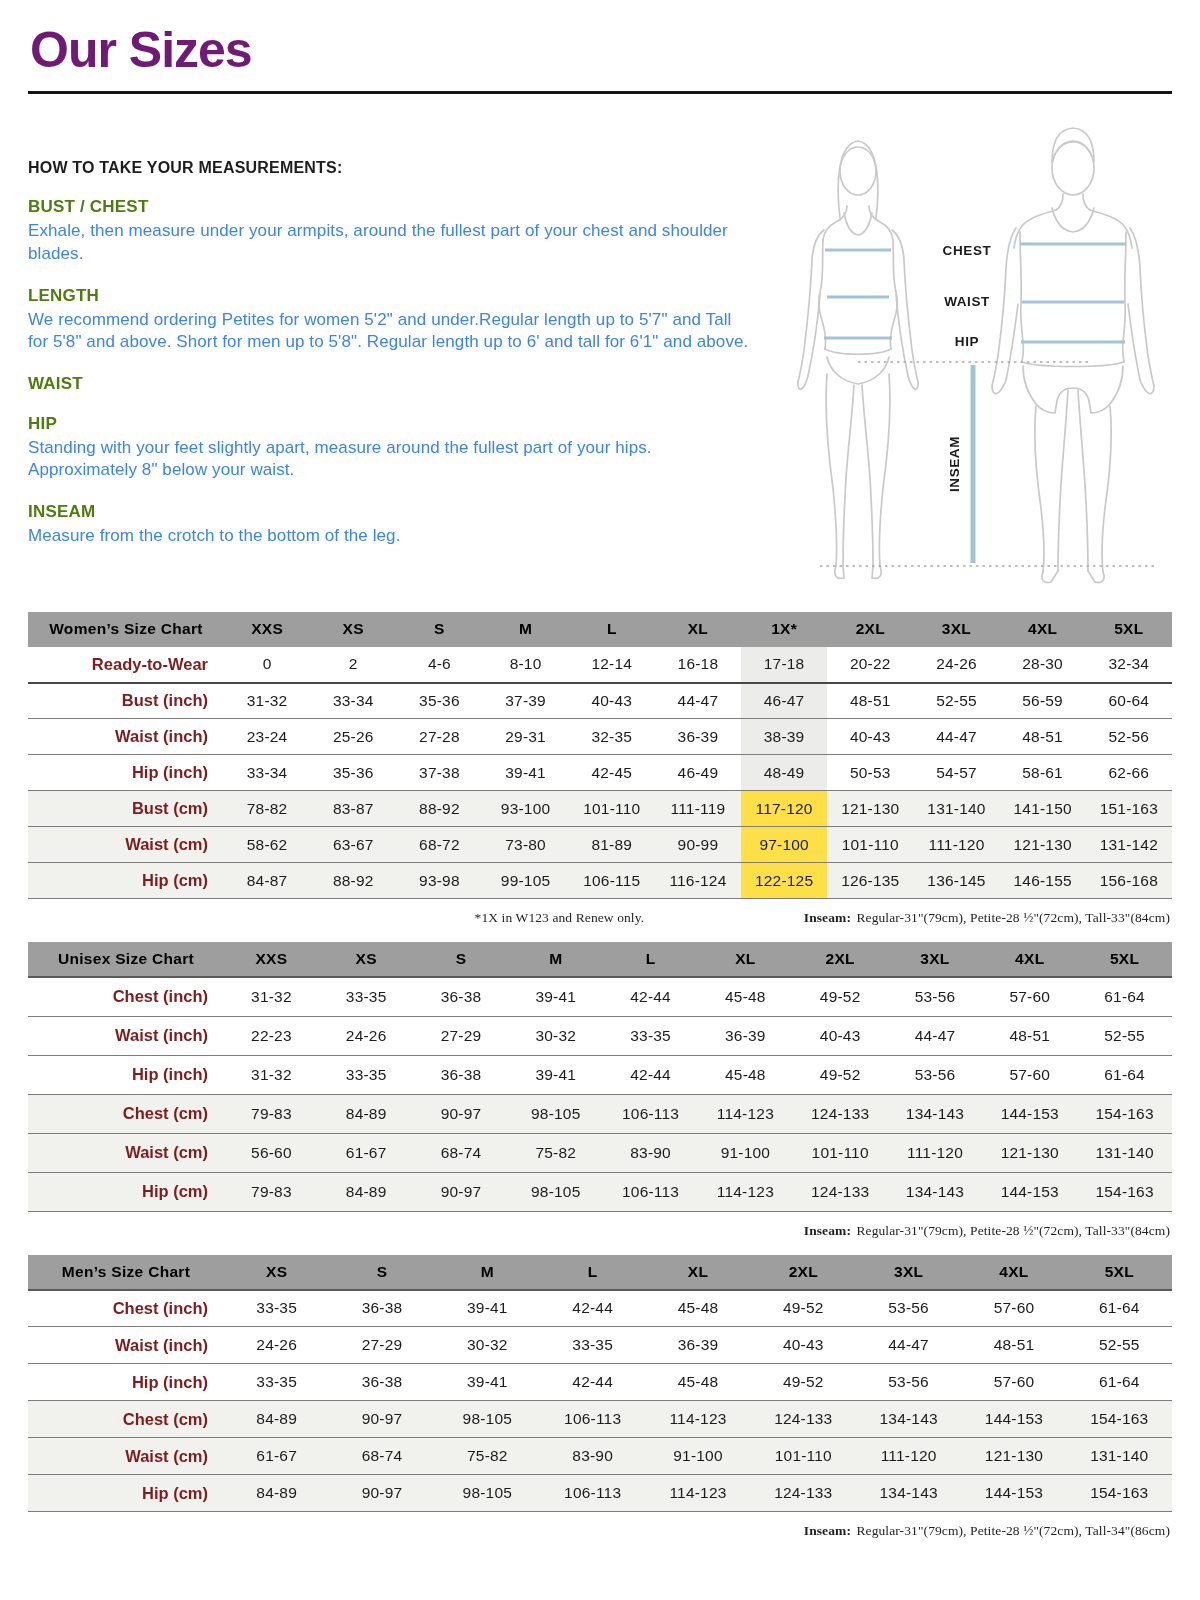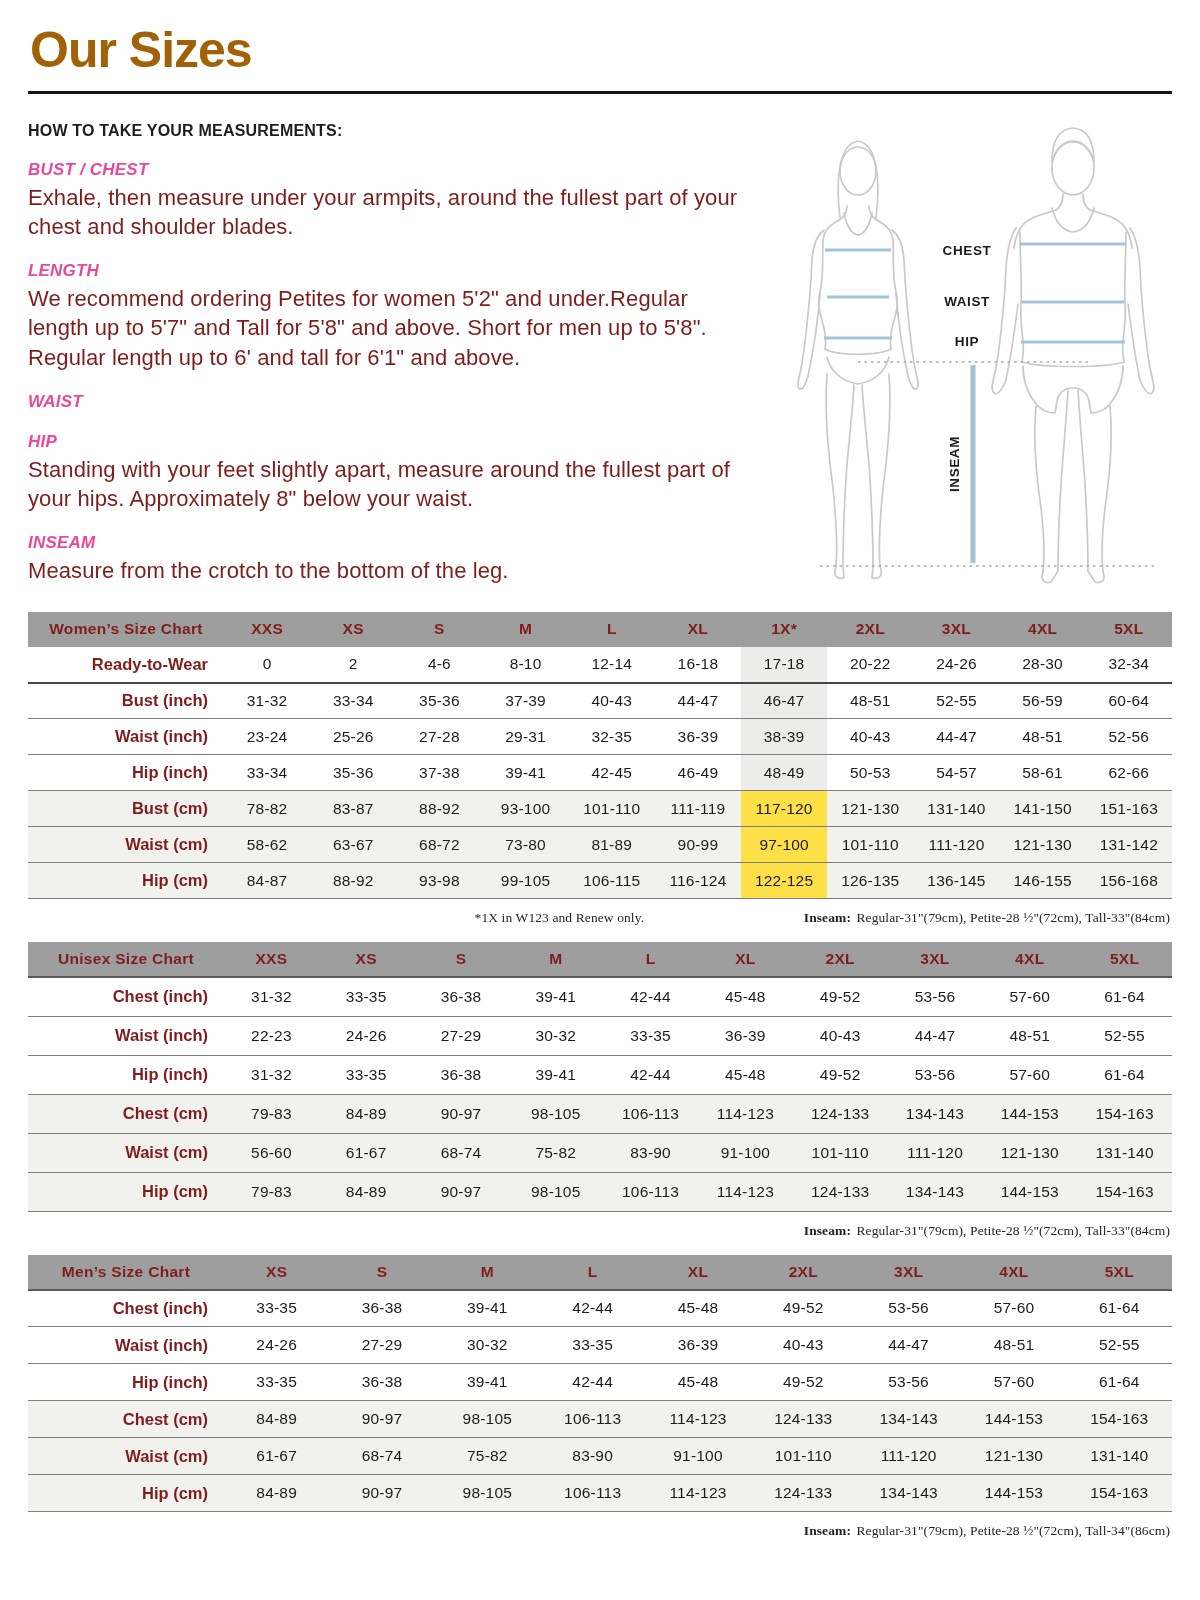--- a/index.html
+++ b/index.html
@@ -7,56 +7,56 @@
   body {
     width:1200px; min-height:1600px;
     padding:0 28px;
     font-family:"Liberation Sans", sans-serif;
     color:#1b1b1b;
   }
   
   h1.page-title {
     margin:24px 0 14px 2px;
     font-size:50px; line-height:1.05;
-    font-weight:800; letter-spacing:-1px; color:#a16207;
+    font-weight:800; letter-spacing:-1px; color:#701a75;
   }
   .title-rule { border:none; border-top:3px solid #151515; margin:0 0 16px 0; }
 
   
   .content-row { display:flex; align-items:center; min-height:472px; }
   .instructions { flex:1 1 auto; padding-right:26px; max-width:760px; }
   .instructions h2 {
     margin:10px 0 4px 0; font-size:16px; font-weight:800;
     letter-spacing:0.2px; color:#1d1d1d;
   }
   .instr-section h3 {
     margin:20px 0 3px 0; font-size:17px; font-weight:800;
-    letter-spacing:0.2px; color:#ec4899;font-style:italic;
+    letter-spacing:0.2px; color:#4d7c0f;
   }
   .instr-section p {
-    margin:0; font-size:22px; line-height:1.33; color:#7f1d1d;
+    margin:0; font-size:17px; line-height:1.33; color:#3b82f6;
     letter-spacing:0.1px; max-width:726px;
   }
   .figure-wrap { width:392px; flex:0 0 392px; margin-top:4px; }
   svg .outline { fill:none; stroke:#c9c9c9; stroke-width:1.7; stroke-linecap:round; }
   svg .measure { stroke:#a3c3d6; stroke-width:3; }
   svg .inseam-line { stroke:#a3c3d6; stroke-width:5; }
   svg .dotted { stroke:#a8a8a8; stroke-width:1.3; stroke-dasharray:2.5,4; }
   svg text.fig-label {
     font-family:"Liberation Sans",sans-serif; font-size:13.5px; font-weight:800;
     letter-spacing:0.6px; fill:#1b1b1b;
   }
 
   
   .table-block { margin-top:16px; }
   .table-block.t-women { margin-top:24px; }
   table.size-table { width:100%; border-collapse:collapse; table-layout:fixed; }
   col.col-label { width:196px; }
   table.size-table thead th {
-    background:#9e9e9e; color:#7f1d1d; font-weight:800;
+    background:#9e9e9e; color:#000000; font-weight:800;
     font-size:15.5px; height:35px; letter-spacing:0.3px; text-align:center;
   }
   table.size-table thead th.chart-title { font-size:15.5px; }
   .t-unisex thead tr, .t-men thead tr { border-bottom:2px solid #5a5a5a; }
   table.size-table tbody tr { border-bottom:1px solid #7d7d7d; }
   table.size-table tbody tr.thick-sep { border-bottom:2px solid #474747; }
   .t-women  tbody tr { height:36px; }
   .t-unisex tbody tr { height:39px; }
   .t-men    tbody tr { height:37px; }
   table.size-table tbody th.row-label {

